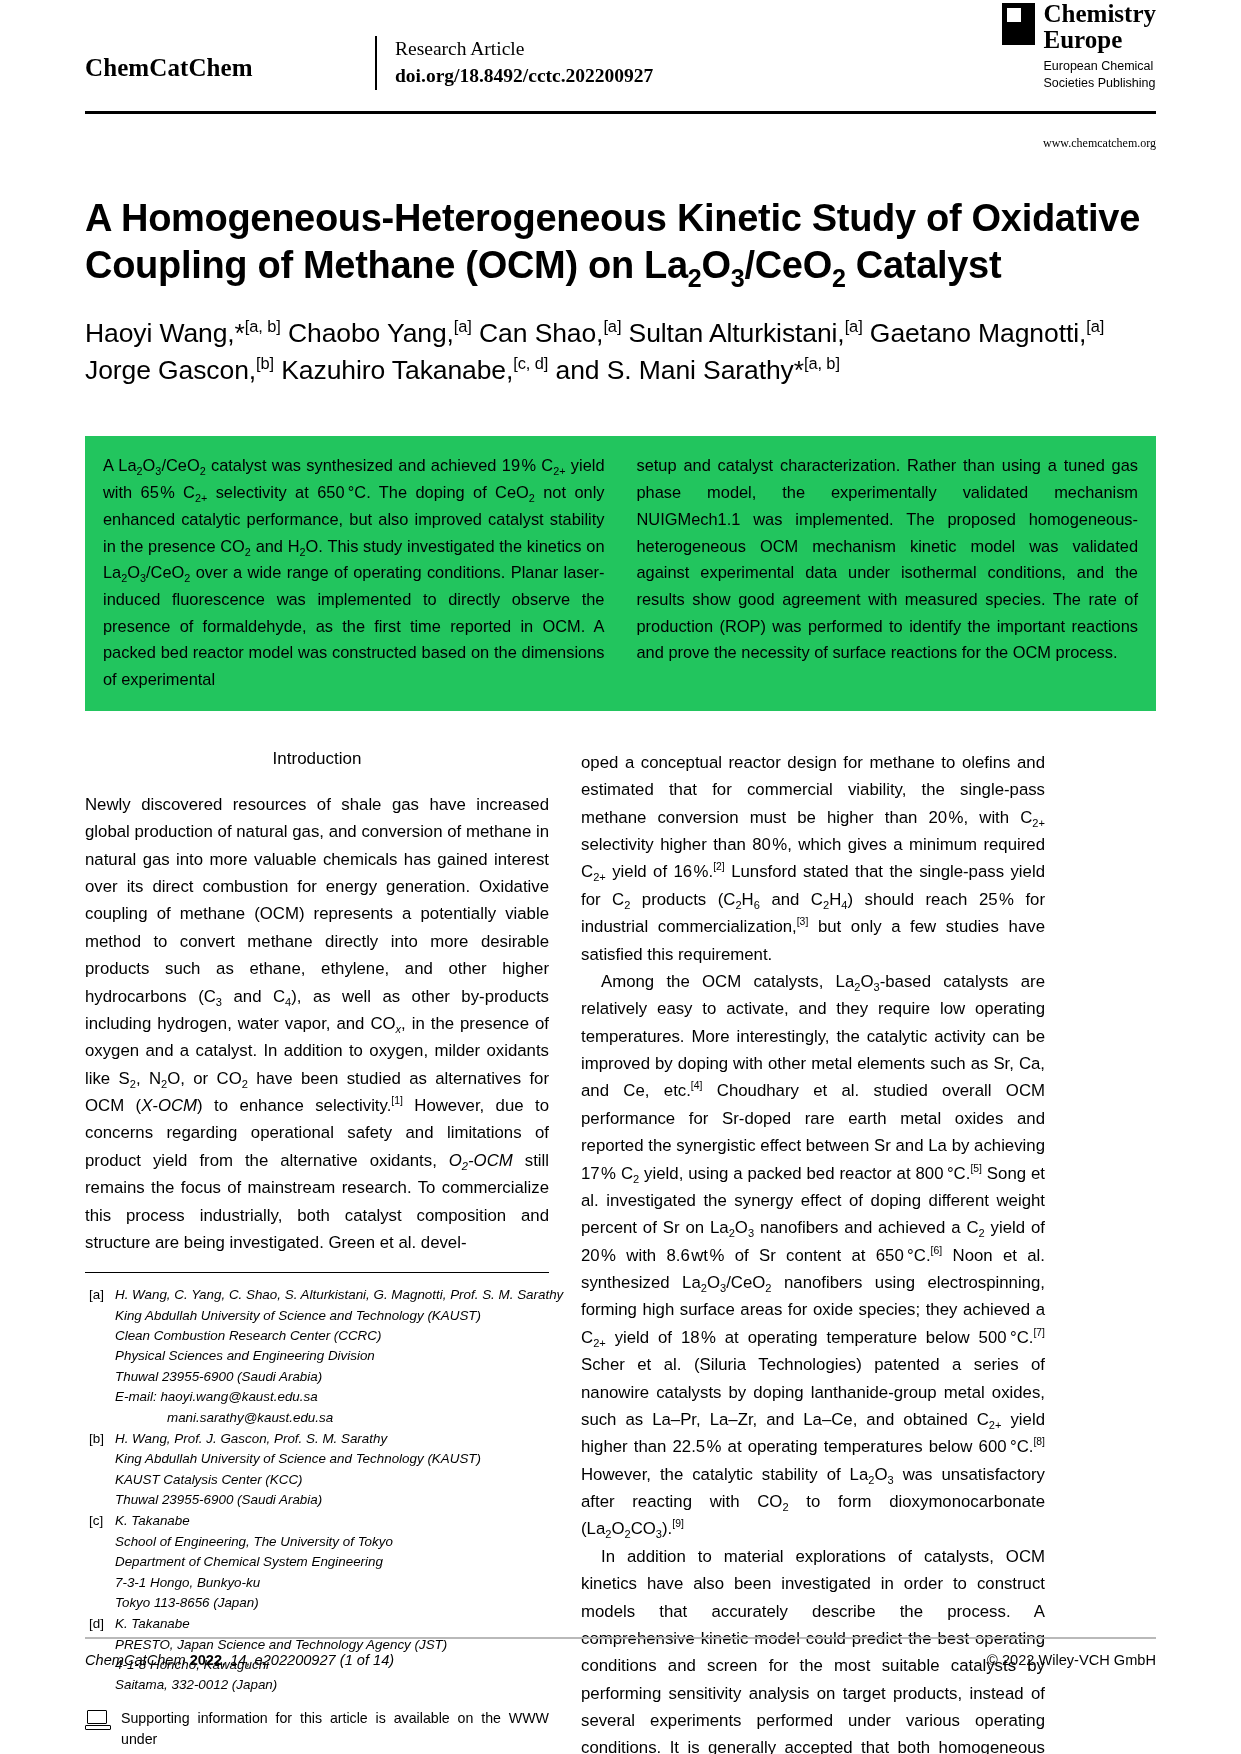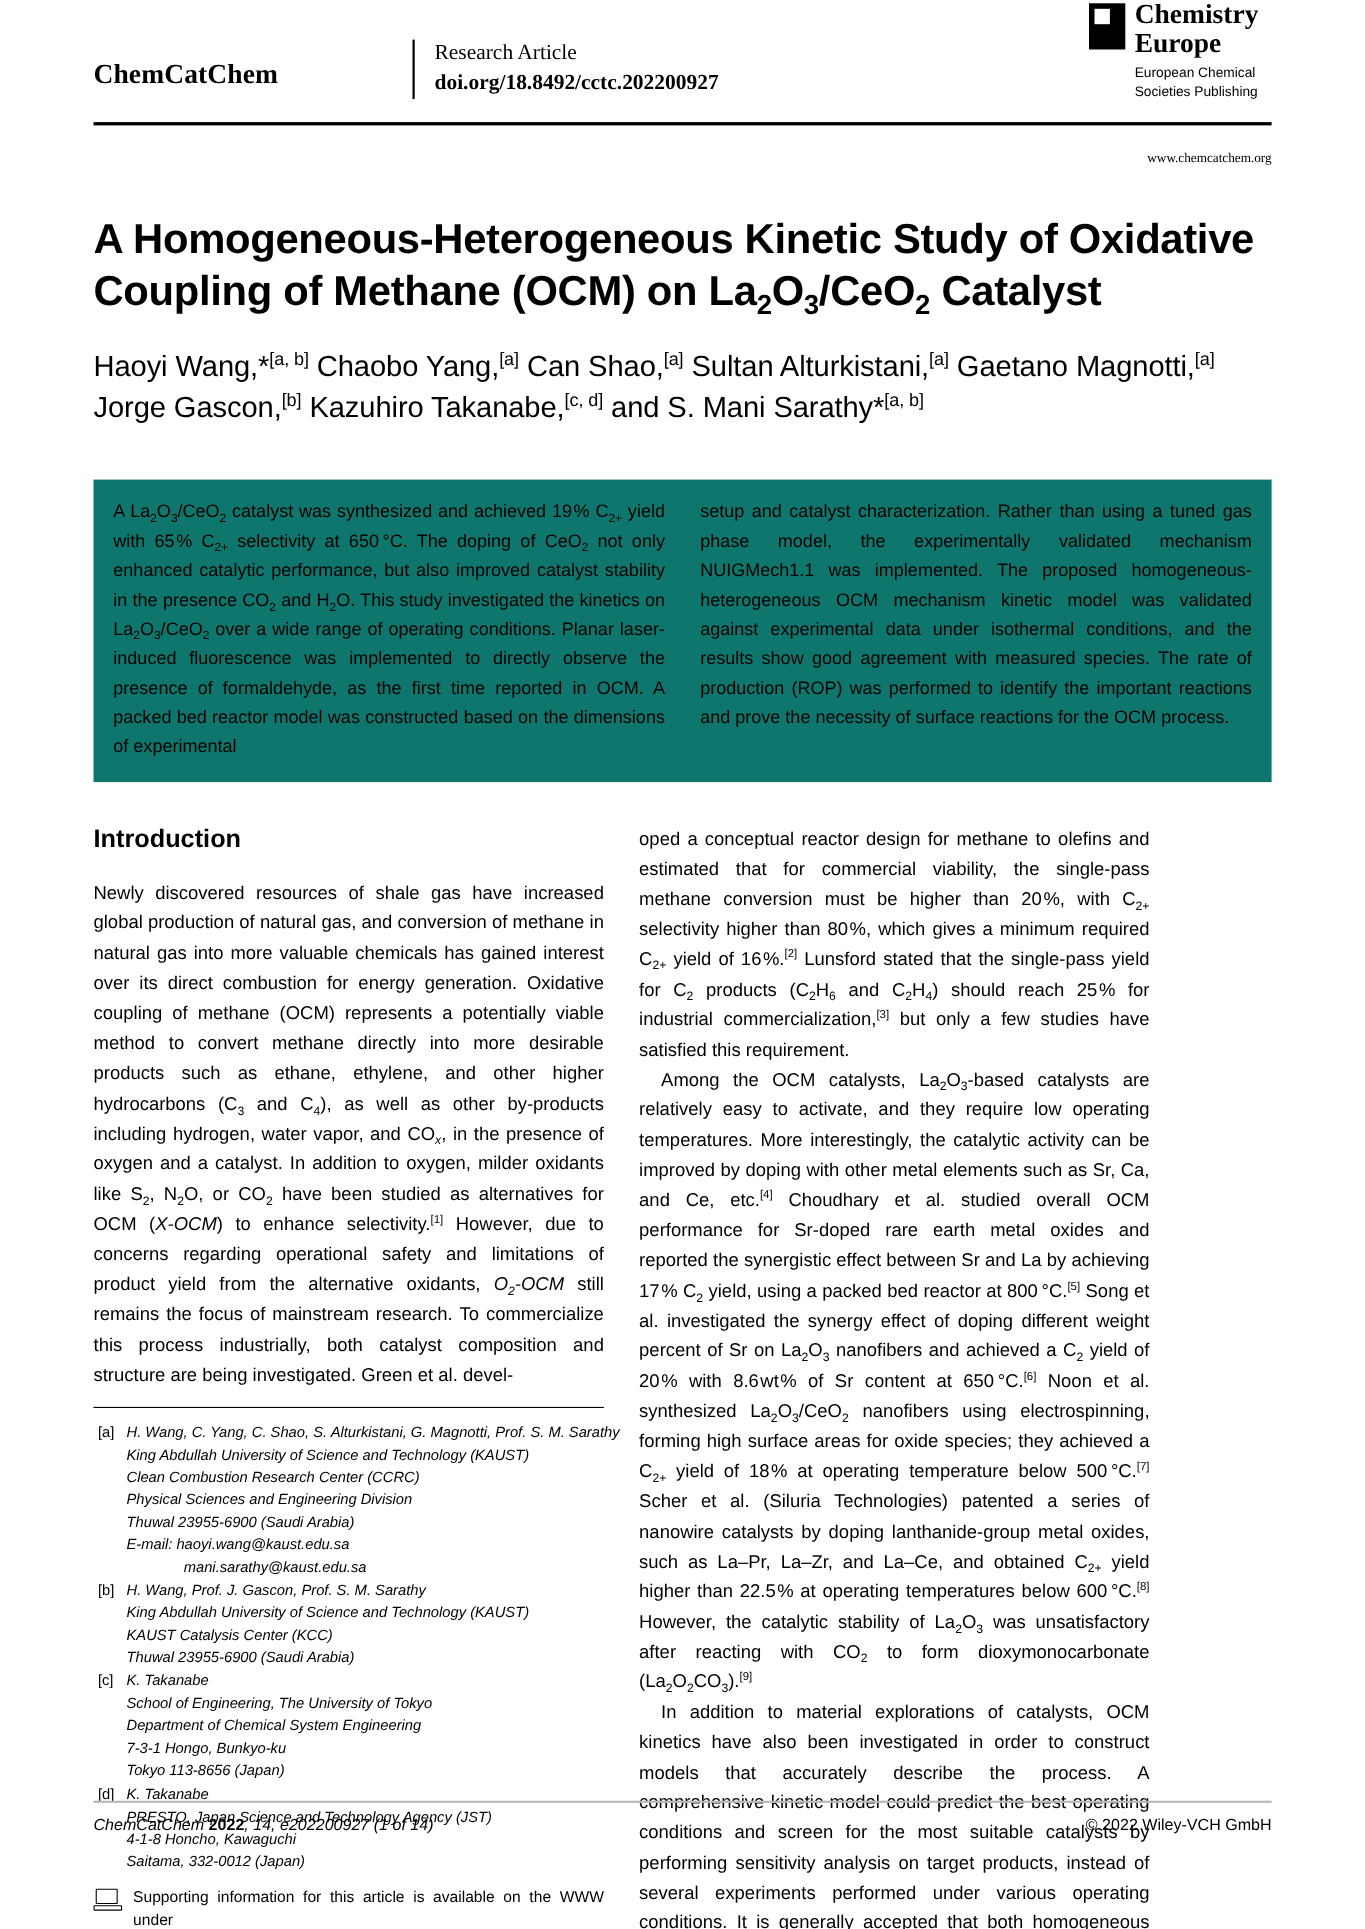--- a/index.html
+++ b/index.html
@@ -51,21 +51,21 @@
   }
   .runhead-center .rtype {
     font-size: 19.5px;
   }
   .runhead-center .rdoi {
     font-size: 19.5px;
     font-weight: bold;
   }
   .ce-logo {
     position: absolute;
-    right: 12px;
+    right: 0;
     bottom: 10px;
     display: flex;
     align-items: flex-start;
     gap: 9px;
   }
   .ce-mark {
     width: 33px;
     height: 42px;
     position: relative;
     margin-top: 2px;
@@ -120,21 +120,21 @@
     font-size: 26.5px;
     line-height: 1.38;
     margin: 26px 0 0 0;
     letter-spacing: -0.1px;
   }
   sup { font-size: 0.62em; vertical-align: super; line-height: 0; }
   sub { font-size: 0.66em; vertical-align: sub; line-height: 0; }
 
   
   .abstract {
-    background: #0f766e;
+    background: #22c55e;
     margin-top: 48px;
     padding: 16px 18px 18px 18px;
     display: flex;
     gap: 32px;
   }
   .abstract .col {
     flex: 1;
     font-size: 16.4px;
     line-height: 1.63;
     text-align: justify;
@@ -144,23 +144,24 @@
   
   .body {
     display: flex;
     gap: 32px;
     margin-top: 38px;
   }
   .col-left, .col-right {
     width: 464px;
   }
   .sec-head {
-    font-size: 23px;
-    font-weight: bold;
+    font-size: 17px;
+    font-weight: normal;
     margin: 0 0 22px 0;
+    text-align: center;
   }
   p.bodytext {
     font-size: 16.8px;
     line-height: 1.63;
     text-align: justify;
     margin: 0;
   }
   p.bodytext + p.bodytext { text-indent: 20px; }
 
   

